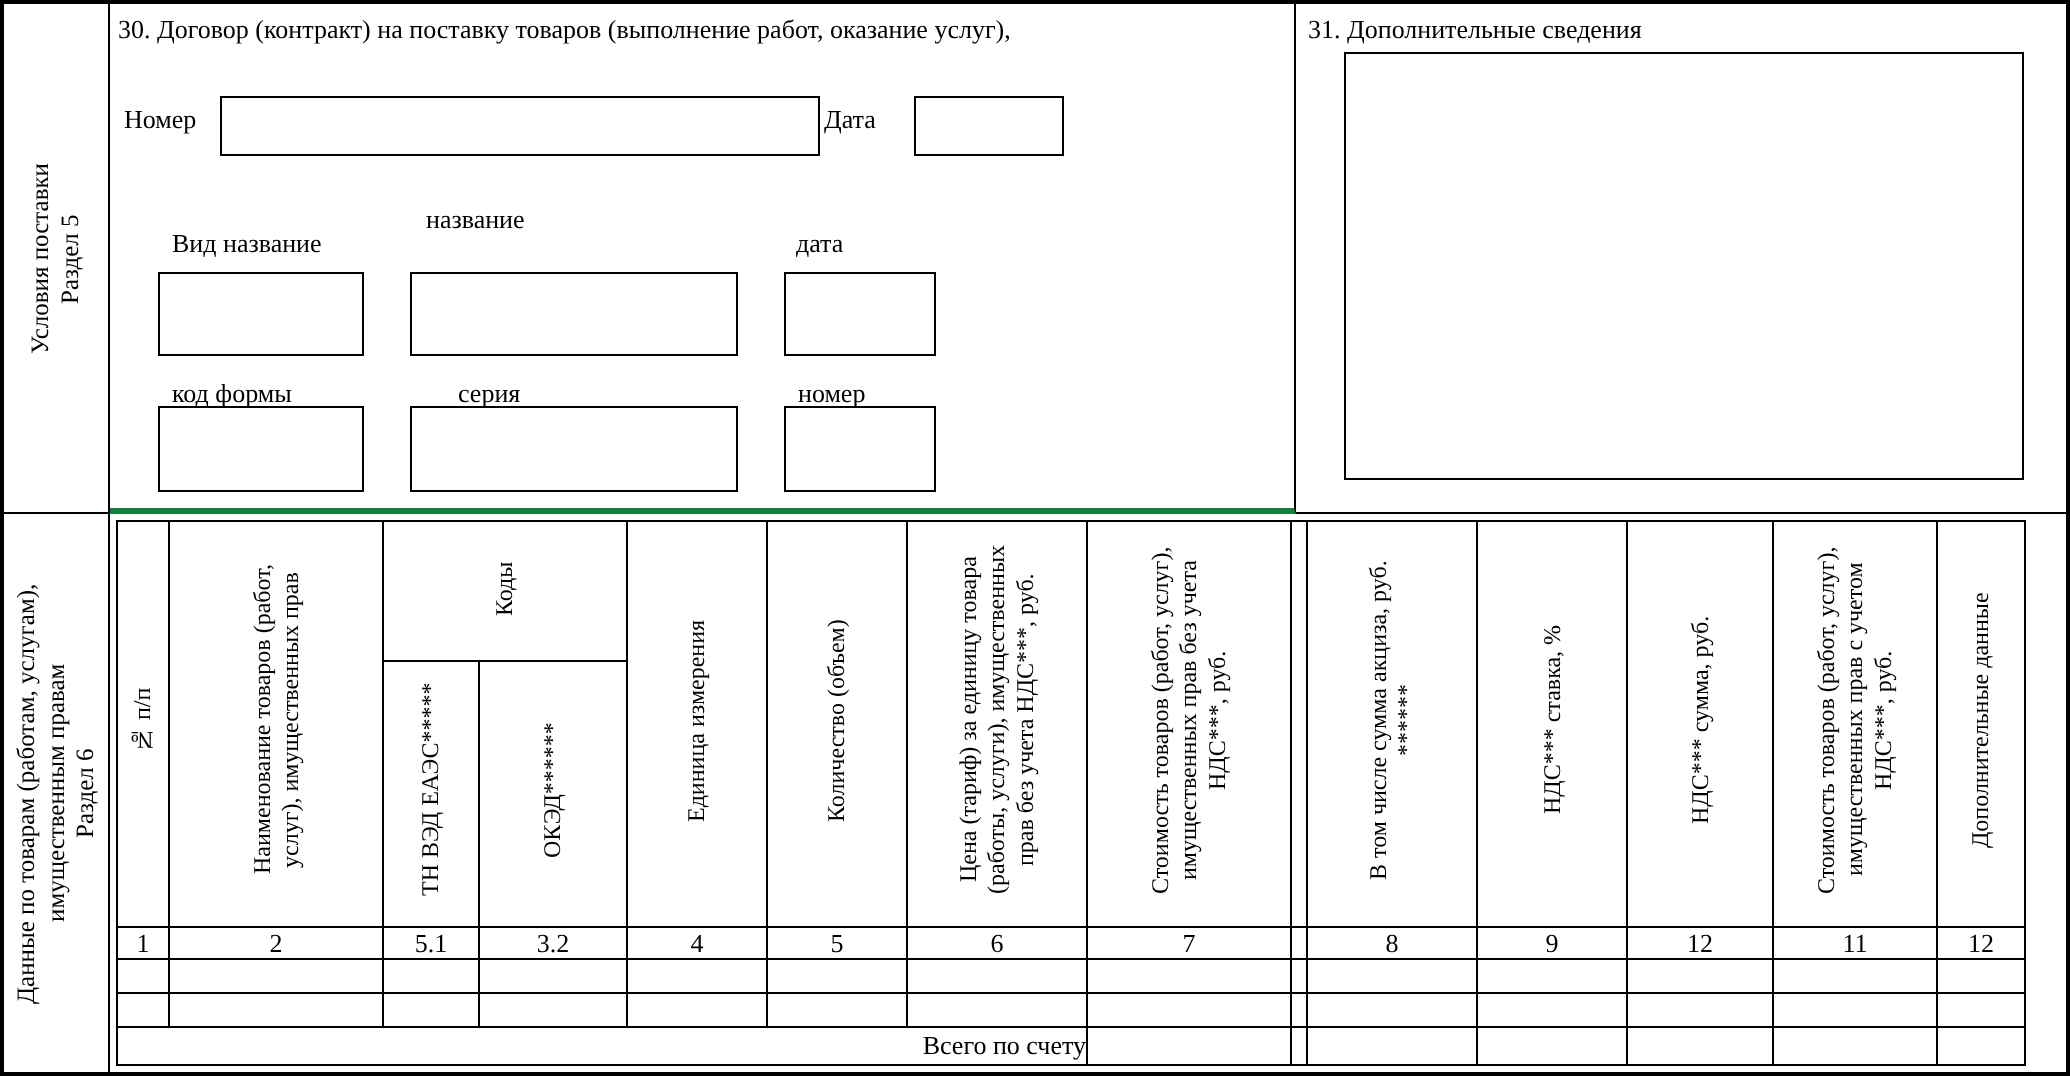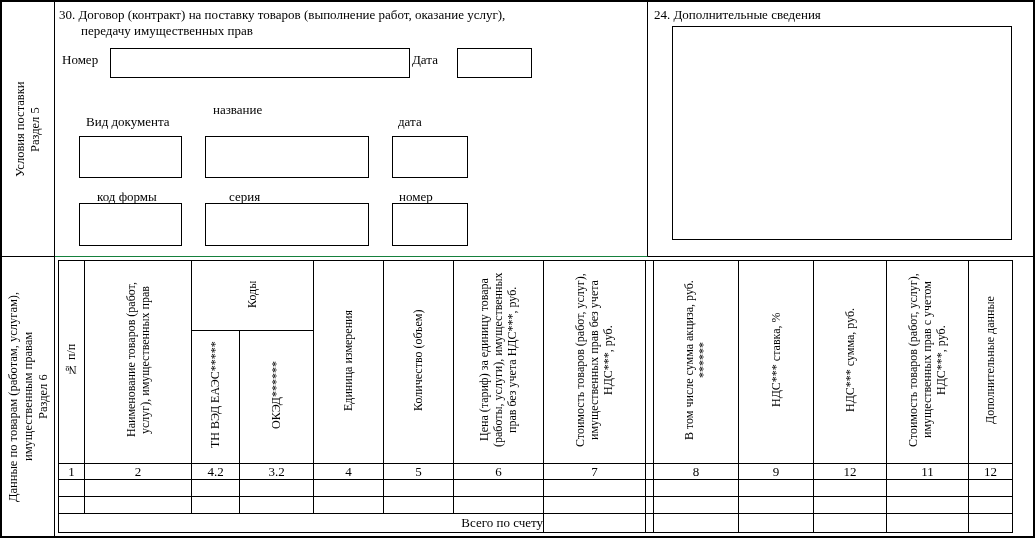--- a/index.html
+++ b/index.html
@@ -19,21 +19,21 @@
   
   .sb { position:absolute; left:0; width:53px; border-right:1px solid #000;
         box-sizing:border-box; display:flex; align-items:center; justify-content:center;
         font-size:12.5px; }
   #sb5 { top:0; height:255px; border-bottom:1px solid #000; }
   #sb6 { top:255px; height:279px; }
   #sb5 .vtext { height:235px; }
   #sb6 .vtext { height:265px; }
   
   #sec30 { left:53px; top:0; width:593px; height:255px;
-           border-right:1px solid #000; border-bottom:1px solid #15803d;
+           border-right:1px solid #000; border-bottom:3px solid #15803d;
            box-sizing:border-box; font-size:13px; }
   #sec31 { left:646px; top:0; width:385px; height:255px;
            border-bottom:1px solid #000; box-sizing:border-box; font-size:13px; }
   .box { position:absolute; border:1px solid #000; background:#fff; box-sizing:border-box; }
   .lbl { position:absolute; white-space:nowrap; }
   .title-line2 { padding-left:22px; }
   
   #sec6-body { left:53px; top:255px; width:978px; height:279px; }
   table.goods { border-collapse:collapse; table-layout:fixed; margin:3px 0 0 3px;
                 font-size:12px; }
@@ -62,48 +62,47 @@
     <div class="vtext">
       <div>Данные по товарам (работам, услугам),</div>
       <div>имущественным правам</div>
       <div>Раздел 6</div>
     </div>
   </div>
 
   <div class="abs" id="sec30">
     <div class="abs" style="left:4px; top:5px; width:575px;">
       <div>30. Договор (контракт) на поставку товаров (выполнение работ, оказание услуг),</div>
-      <div class="title-line2">передачу имущественных прав</div>
     </div>
 
     <div class="lbl" style="left:7px; top:50px;">Номер</div>
     <div class="box" style="left:55px; top:46px; width:300px; height:30px;"></div>
     <div class="lbl" style="left:357px; top:50px;">Дата</div>
     <div class="box" style="left:402px; top:46px; width:75px; height:30px;"></div>
 
 
-    <div class="lbl" style="left:31px; top:112px;">Вид документа</div>
+    <div class="lbl" style="left:31px; top:112px;">Вид название</div>
     <div class="lbl" style="left:158px; top:100px;">название</div>
     <div class="lbl" style="left:343px; top:112px;">дата</div>
 
     <div class="box" style="left:24px; top:134px; width:103px; height:42px;"></div>
     <div class="box" style="left:150px; top:134px; width:164px; height:42px;"></div>
     <div class="box" style="left:337px; top:134px; width:76px; height:42px;"></div>
 
-    <div class="lbl" style="left:42px; top:187px;">код формы</div>
+    <div class="lbl" style="left:31px; top:187px;">код формы</div>
     <div class="lbl" style="left:174px; top:187px;">серия</div>
     <div class="lbl" style="left:344px; top:187px;">номер</div>
 
     <div class="box" style="left:24px; top:201px; width:103px; height:43px;"></div>
     <div class="box" style="left:150px; top:201px; width:164px; height:43px;"></div>
     <div class="box" style="left:337px; top:201px; width:76px; height:43px;"></div>
   </div>
 
   <div class="abs" id="sec31">
-    <div class="lbl" style="left:6px; top:5px;">24. Дополнительные сведения</div>
+    <div class="lbl" style="left:6px; top:5px;">31. Дополнительные сведения</div>
     <div class="box" style="left:24px; top:24px; width:340px; height:214px;"></div>
   </div>
 
   <div class="abs" id="sec6-body">
     <table class="goods">
       <colgroup>
         <col style="width:26px">
           <col style="width:107px">
           <col style="width:48px">
           <col style="width:74px">
@@ -134,21 +133,21 @@
         <th rowspan="2" class="h-full"><span class="vtext">Стоимость товаров (работ, услуг), имущественных прав с учетом НДС***, руб.</span></th>
         <th rowspan="2" class="h-full"><span class="vtext">Дополнительные данные</span></th>
       </tr>
       <tr style="height:133px">
         <th class="h-sub"><span class="vtext">ТН ВЭД ЕАЭС*****</span></th>
         <th class="h-sub"><span class="vtext">ОКЭД******</span></th>
       </tr>
       <tr class="nums">
         <td>1</td>
         <td>2</td>
-        <td>4.2</td>
+        <td>5.1</td>
         <td>3.2</td>
         <td>4</td>
         <td>5</td>
         <td>6</td>
         <td>7</td>
         <td></td>
         <td>8</td>
         <td>9</td>
         <td>12</td>
         <td>11</td>

